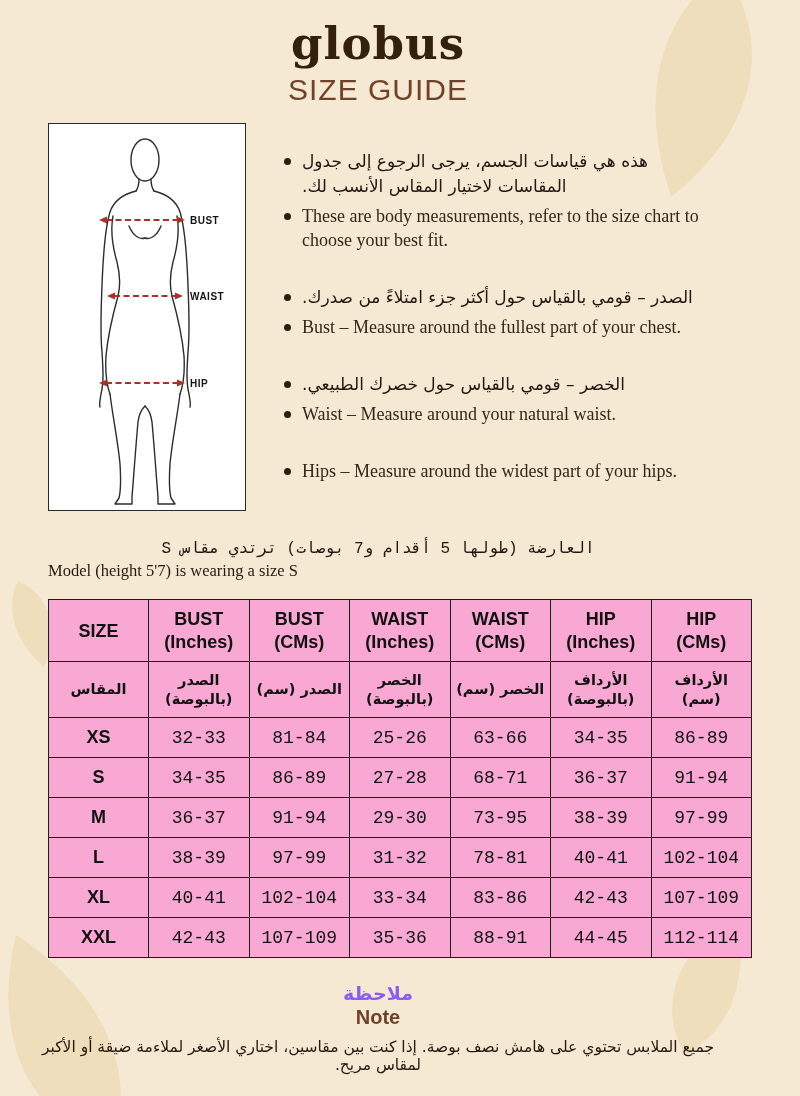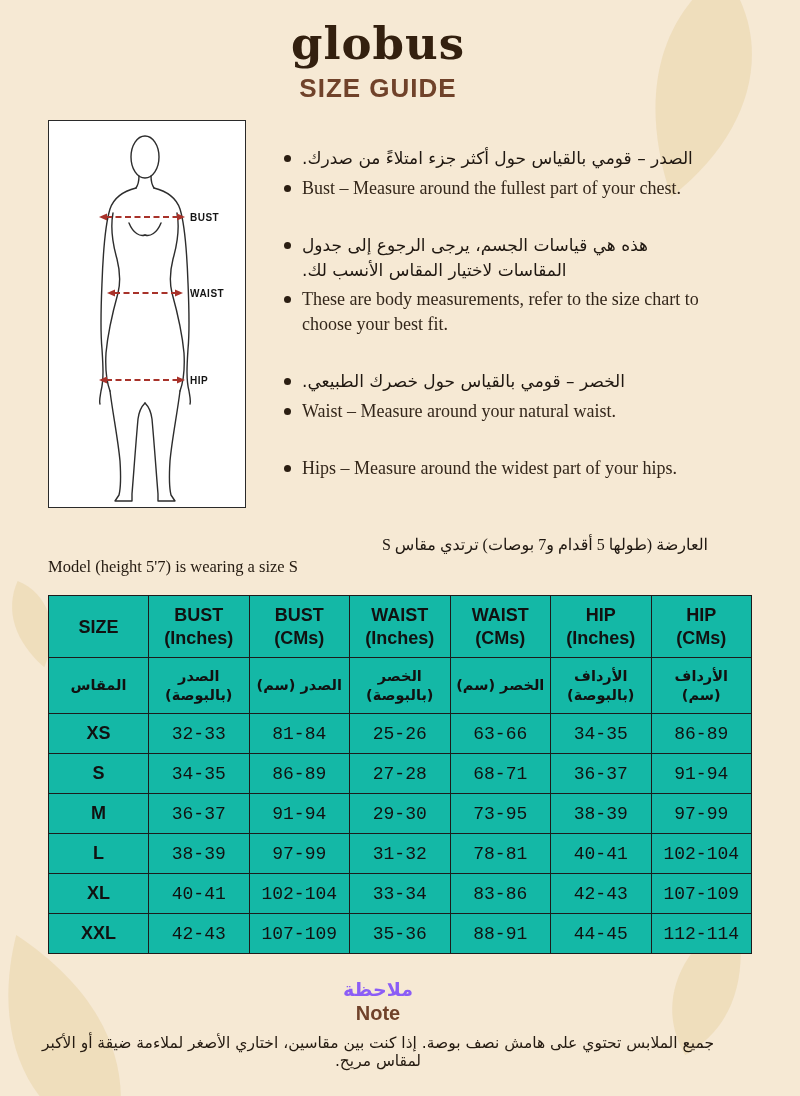--- a/index.html
+++ b/index.html
@@ -12,42 +12,42 @@
   .leaf path { fill:#ecd9b4; opacity:.75; }
   .leaf-tr { right:-46px; top:-34px; width:230px; height:230px; transform:rotate(18deg); }
   .leaf-lm { left:-18px; top:560px; width:90px; height:130px; transform:rotate(-12deg); }
   .leaf-bl { left:-40px; bottom:-60px; width:230px; height:240px; transform:rotate(160deg); }
   .leaf-br { right:-36px; bottom:24px; width:150px; height:170px; transform:rotate(205deg); }
 
   .content { position:relative; z-index:1; }
 
   header { text-align:center; padding-top:20px; }
   .logo { font-family:"DejaVu Serif", serif; font-weight:700; font-size:45px; line-height:1.05; color:#33200f; letter-spacing:1px; }
-  .title { margin-top:6px; font-family:"Liberation Sans", sans-serif; font-weight:700; font-size:26px; color:#70422a; letter-spacing:1px; }
+  .title { margin-top:6px; font-family:"Liberation Sans", sans-serif; font-weight:400; font-size:30px; color:#70422a; letter-spacing:1px; }
 
   .measure-row { display:flex; gap:38px; padding:16px 48px 0 48px; }
   .figure-box { flex:none; width:198px; height:388px; background:#ffffff; border:1px solid #2a2a2a; }
   .figure-box svg { width:196px; height:386px; display:block; }
   .body-line { fill:none; stroke:#2d2d2d; stroke-width:1.4; stroke-linecap:round; stroke-linejoin:round; }
   .m-line { stroke:#a8322a; stroke-width:1.8; stroke-dasharray:6 3.5; fill:none; }
   .m-arrow { fill:#a8322a; }
   .m-label { font-family:"Liberation Sans", sans-serif; font-weight:bold; font-size:10px; fill:#141414; letter-spacing:.5px; }
 
   .instructions { flex:1; padding-top:26px; }
   .inst-group { margin-bottom:33px; }
   .inst-line { display:flex; gap:11px; align-items:flex-start; margin-bottom:5px; }
   .bullet { flex:none; width:7px; height:7px; border-radius:50%; background:#2b1e12; margin-top:9px; }
   .ar-text { font-family:"DejaVu Sans", sans-serif; font-size:17px; line-height:1.45; color:#1f1710; text-align:left; }
   .en-text { font-family:"Liberation Serif", serif; font-size:18px; line-height:1.35; color:#33261a; }
 
   .model-note { padding:0 48px; margin-top:22px; }
-  .model-ar { font-family:Liberation Serif, serif; font-size:16px; color:#1f1710; text-align:right; }
+  .model-ar { font-family:Liberation Mono, monospace; font-size:16px; color:#1f1710; text-align:center; }
   .model-en { font-family:"Liberation Serif", serif; font-size:16.5px; color:#241a10; margin-top:3px; }
 
-  table.size-table { margin:18px 48px 0 48px; width:704px; border-collapse:collapse; table-layout:fixed; background:#14b8a6; }
+  table.size-table { margin:18px 48px 0 48px; width:704px; border-collapse:collapse; table-layout:fixed; background:#f9a8d4; }
   .size-table th, .size-table td { border:1px solid #1c1c1c; text-align:center; vertical-align:middle; padding:2px 2px; }
   .size-table col.c-size { width:100px; }
   .th-en { font-family:"Liberation Sans", sans-serif; font-weight:700; font-size:18px; height:62px; white-space:pre-line; line-height:1.25; color:#111; }
   .th-ar { font-family:"DejaVu Sans", sans-serif; font-weight:700; font-size:14.5px; height:56px; white-space:pre-line; line-height:1.3; color:#111; }
   .td-size { font-family:"Liberation Sans", sans-serif; font-weight:700; font-size:18px; height:40px; color:#111; }
   .td-val { font-family:Liberation Mono, monospace; font-size:18px; height:40px; color:#111; }
 
   .note-section { text-align:center; margin-top:24px; padding:0 24px; }
   .note-title-ar { font-family:"DejaVu Sans", sans-serif; font-weight:700; font-size:19px; color:#8b5cf6; }
   .note-title-en { font-family:"Liberation Sans", sans-serif; font-weight:700; font-size:20px; color:#70422a; margin-top:2px; }
@@ -120,35 +120,35 @@
             <polygon class="m-arrow" points="136,259 128,255.5 128,262.5"></polygon>
             <text class="m-label" x="141" y="263">HIP</text>
           </g>
         </svg>
       </div>
 
       <div class="instructions">
           <div class="inst-group">
             <div class="inst-line">
               <span class="bullet"></span>
+              <span class="ar-text" dir="rtl">هذه هي قياسات الجسم، يرجى الرجوع إلى جدول المقاسات لاختيار المقاس الأنسب لك.</span>
+            </div>
+            <div class="inst-line">
+              <span class="bullet"></span>
+              <span class="en-text">These are body measurements, refer to the size chart to choose your best fit.</span>
+            </div>
+          </div>
+          <div class="inst-group">
+            <div class="inst-line">
+              <span class="bullet"></span>
               <span class="ar-text" dir="rtl">الصدر – قومي بالقياس حول أكثر جزء امتلاءً من صدرك.</span>
             </div>
             <div class="inst-line">
               <span class="bullet"></span>
               <span class="en-text">Bust – Measure around the fullest part of your chest.</span>
-            </div>
-          </div>
-          <div class="inst-group">
-            <div class="inst-line">
-              <span class="bullet"></span>
-              <span class="ar-text" dir="rtl">هذه هي قياسات الجسم، يرجى الرجوع إلى جدول المقاسات لاختيار المقاس الأنسب لك.</span>
-            </div>
-            <div class="inst-line">
-              <span class="bullet"></span>
-              <span class="en-text">These are body measurements, refer to the size chart to choose your best fit.</span>
             </div>
           </div>
           <div class="inst-group">
             <div class="inst-line">
               <span class="bullet"></span>
               <span class="ar-text" dir="rtl">الخصر – قومي بالقياس حول خصرك الطبيعي.</span>
             </div>
             <div class="inst-line">
               <span class="bullet"></span>
               <span class="en-text">Waist – Measure around your natural waist.</span>

